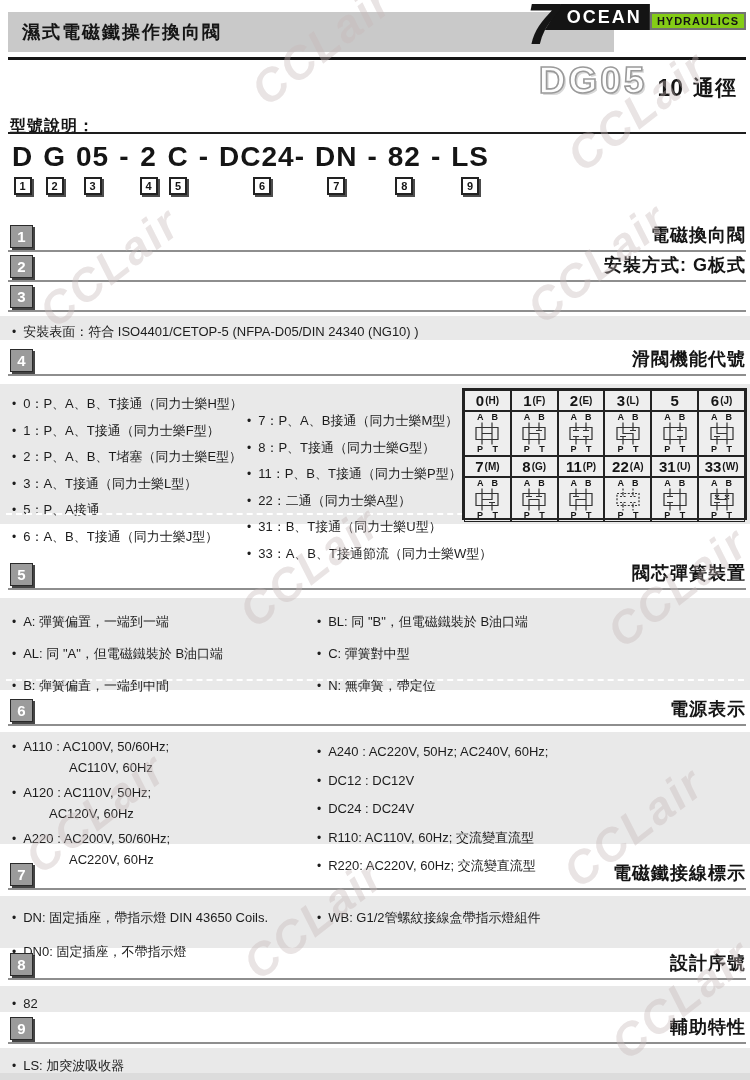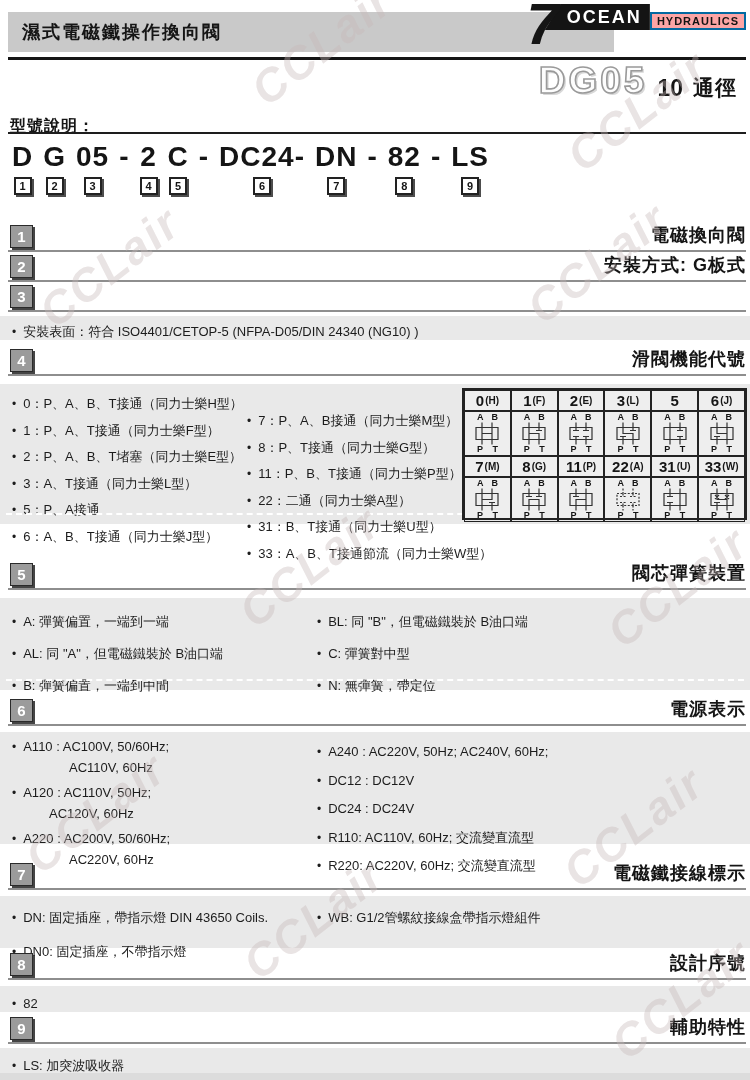--- a/index.html
+++ b/index.html
@@ -15,21 +15,21 @@
     background:#c9c9c9; display:flex; align-items:center; padding-left:14px; }
   .title-text { font-size:18px; font-weight:bold; letter-spacing:2px; }
 
   .logo { position:absolute; top:1px; right:4px; display:flex; align-items:flex-start; }
   .logo-seven { font-size:58px; font-weight:800; font-style:italic; line-height:46px;
     letter-spacing:-2px; margin-right:-12px; position:relative; z-index:2; }
   .logo-col { display:flex; flex-direction:row; align-items:flex-end; margin-top:3px; }
   .logo-ocean { background:#141414; color:#fff; font-size:18px; font-weight:bold;
     letter-spacing:2px; padding:3px 8px 2px 22px;
     clip-path:polygon(16px 0,100% 0,100% 100%,0 100%); }
-  .logo-hyd { border:2px solid #0369a1; background:#fca5a5; color:#141414; font-size:11px;
+  .logo-hyd { border:2px solid #737373; background:#84cc16; color:#141414; font-size:11px;
     font-weight:bold; letter-spacing:1px; padding:1px 5px; margin-top:2px; }
 
   .rule-thick { position:absolute; left:8px; right:4px; top:57px; height:3px; background:#151515; }
 
   .series { position:absolute; top:60px; right:13px; display:flex; align-items:flex-end; gap:10px; }
   .series-code { font-size:37px; font-weight:800; letter-spacing:3px; color:#fdfdfd;
     -webkit-text-stroke:1.6px #9a9a9a; text-shadow:2px 2px 0 #d8d8d8; }
   .series-num { font-size:23px; font-weight:800; }
   .series-unit { font-size:21px; font-weight:600; letter-spacing:1px; }
 

